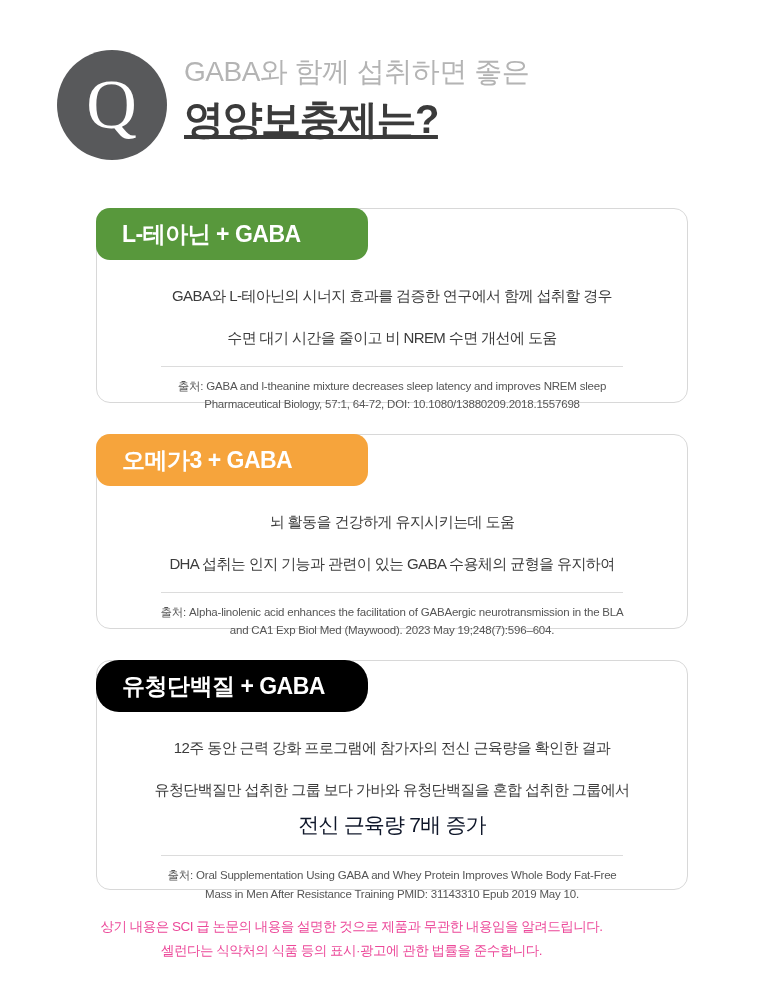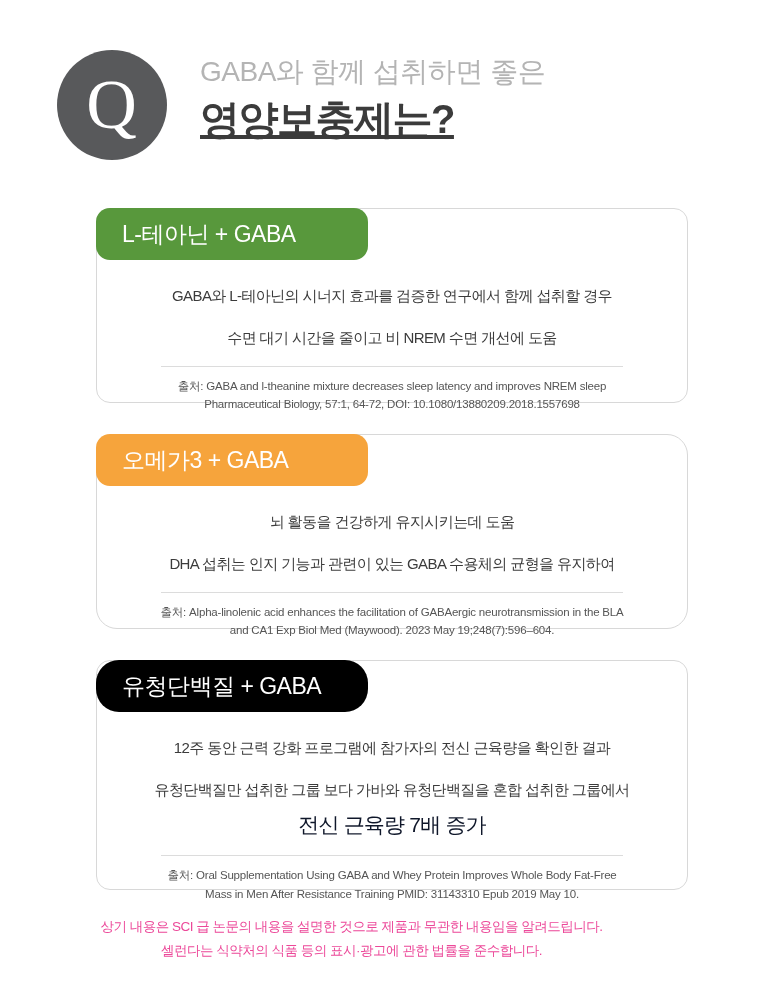--- a/index.html
+++ b/index.html
@@ -34,21 +34,21 @@
     display: flex;
     align-items: center;
     justify-content: center;
     font-size: 70px;
     font-weight: 400;
     font-family: "Liberation Serif", serif;
     letter-spacing: 1px;
   }
   .head-lines {
     position: absolute;
-    left: 200px; top: 14px;
+    left: 184px; top: 14px;
   }
   .head-line1 {
     font-size: 28px;
     color: #b4b4b4;
     font-weight: 400;
     letter-spacing: -0.5px;
     line-height: 1.3;
   }
   .head-line2 {
     margin-top: 4px;
@@ -63,34 +63,34 @@
   
   .card {
     position: absolute;
     left: 96px;
     width: 592px;
     border: 1px solid #d8d8d8;
     border-radius: 14px;
     background: #ffffff;
   }
   .card-1 { top: 208px; height: 195px; }
-  .card-2 { top: 434px; height: 195px; border-radius: 21px; }
+  .card-2 { top: 434px; height: 195px; }
   .card-3 { top: 660px; height: 230px; }
 
   .tab {
     position: absolute;
     left: -1px; top: -1px;
     height: 52px;
     border-radius: 14px;
     display: flex;
     align-items: center;
     padding: 0 26px;
     color: #ffffff;
     font-size: 23px;
-    font-weight: 400;
+    font-weight: 700;
     letter-spacing: -0.5px;
     white-space: nowrap;
   }
   .tab-green  { background: #58983c; min-width: 272px; }
   .tab-orange { background: #f6a43c; min-width: 272px; }
   .tab-red    { background: #000000; min-width: 272px; border-radius: 23px; }
 
   .card-body {
     position: absolute;
     left: 0; right: 0;

